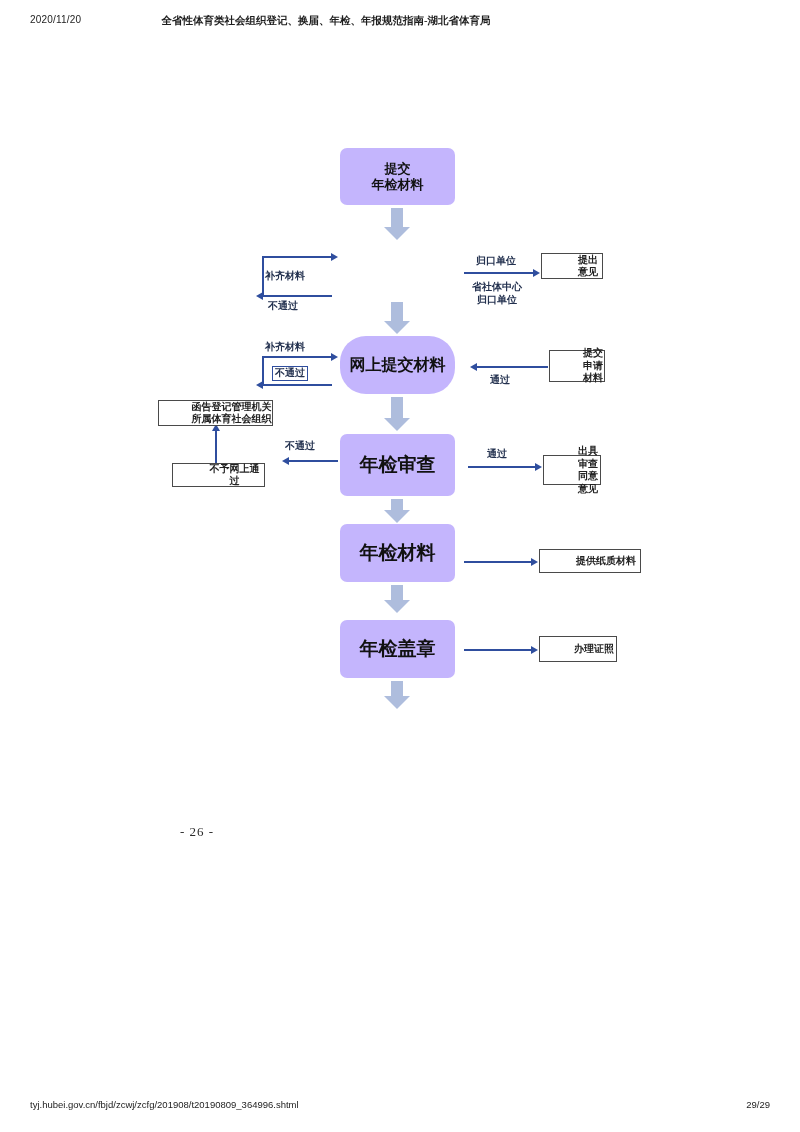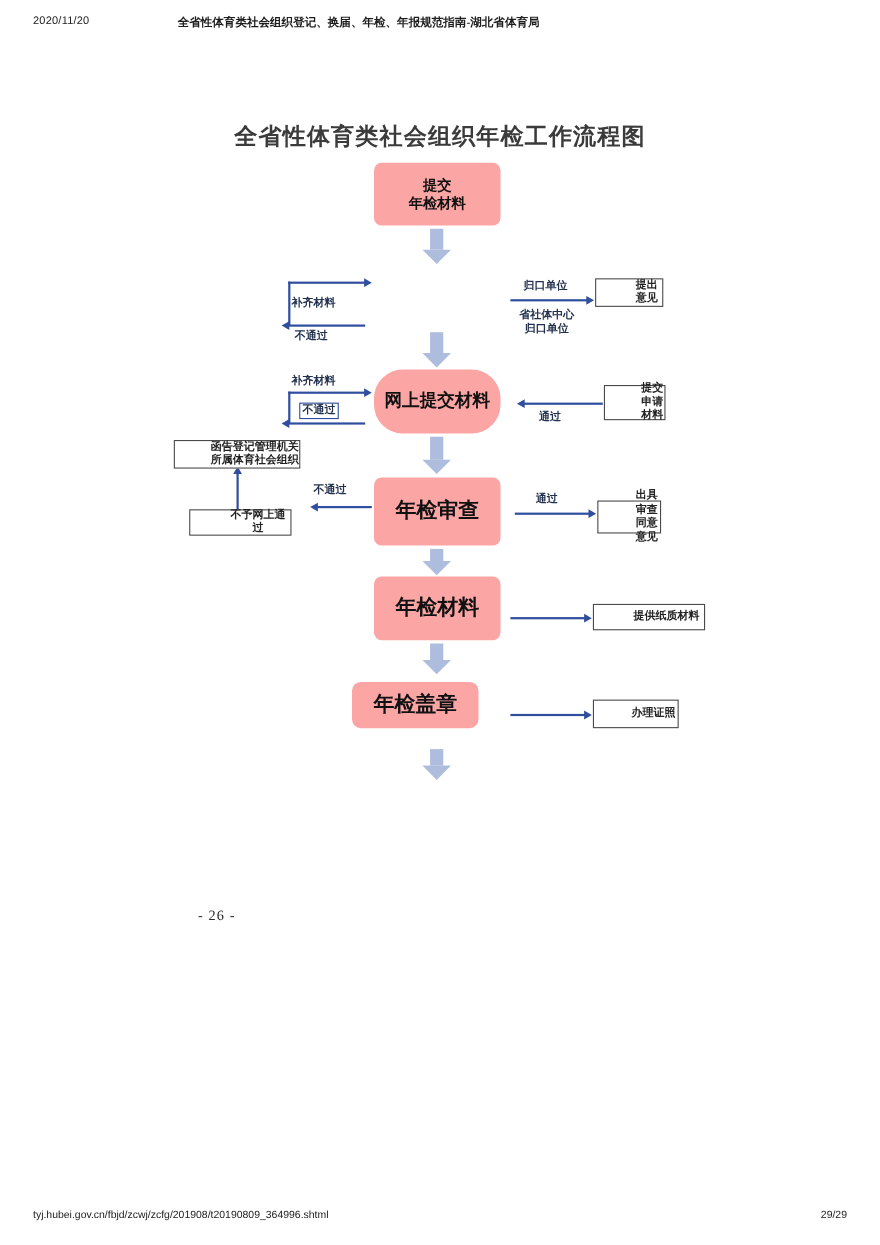--- a/index.html
+++ b/index.html
@@ -45,21 +45,21 @@
     position:absolute;left:180px;top:110px;width:440px;
     text-align:center;
     font-size:21px;color:#3b3b3b;font-weight:700;
     font-family:"Liberation Serif","DejaVu Serif",serif;
     letter-spacing:1px;
   }
 
   
   .pbox{
     position:absolute;
-    background:#fca5a5;
+    background:#c4b5fd;
     border-radius:7px;
     color:#111;
     display:flex;align-items:center;justify-content:center;
     text-align:center;
     line-height:1.18;
     font-family:"Liberation Serif","DejaVu Serif",serif;
     font-weight:700;
     box-sizing:border-box;
   }
   .pbox.small{font-size:13px;}
@@ -111,21 +111,20 @@
 </head>
 <body>
 
 <div class="page">
 
   <div class="hdr-date">2020/11/20</div>
   <div class="hdr-title">全省性体育类社会组织登记、换届、年检、年报规范指南-湖北省体育局</div>
 
   <div class="diagram">
 
-    <div class="dtitle">全省性体育类社会组织年检工作流程图</div>
 
     <div class="pbox small" style="left:340px;top:148px;width:115px;height:57px;">
       <div>
         <div>提交</div>
         <div>年检材料</div>
       </div>
     </div>
     <div class="darrow" style="left:384px;top:208px;height:32px;">
       <div class="shaft" style="height:19px;"></div>
       <div class="head"></div>
@@ -226,21 +225,21 @@
     <div class="ah-right" style="left:531px;top:558px;"></div>
     <div class="nbox" style="left:539px;top:549px;width:102px;height:24px;">
       <div>提供纸质材料</div>
     </div>
 
     <div class="darrow" style="left:384px;top:585px;height:28px;">
       <div class="shaft" style="height:15px;"></div>
       <div class="head"></div>
     </div>
 
-    <div class="pbox big" style="left:320px;top:620px;width:115px;height:42px;border-radius:8px;">
+    <div class="pbox big" style="left:340px;top:620px;width:115px;height:58px;">
       <div>年检盖章</div>
     </div>
     <div class="hline" style="left:464px;top:649px;width:68px;"></div>
     <div class="ah-right" style="left:531px;top:646px;"></div>
     <div class="nbox" style="left:539px;top:636px;width:78px;height:26px;">
       <div>办理证照</div>
     </div>
 
     <div class="darrow" style="left:384px;top:681px;height:28px;">
       <div class="shaft" style="height:15px;"></div>

